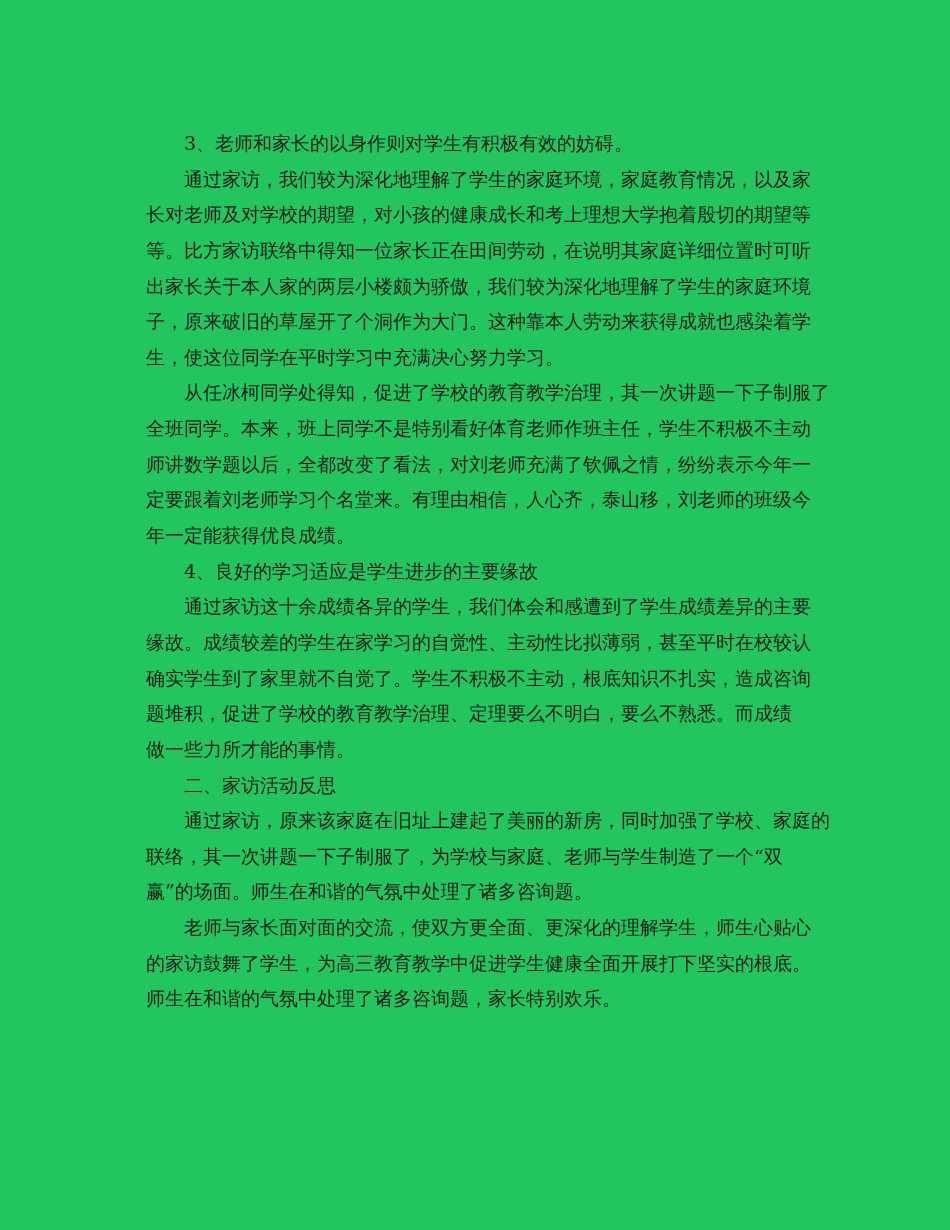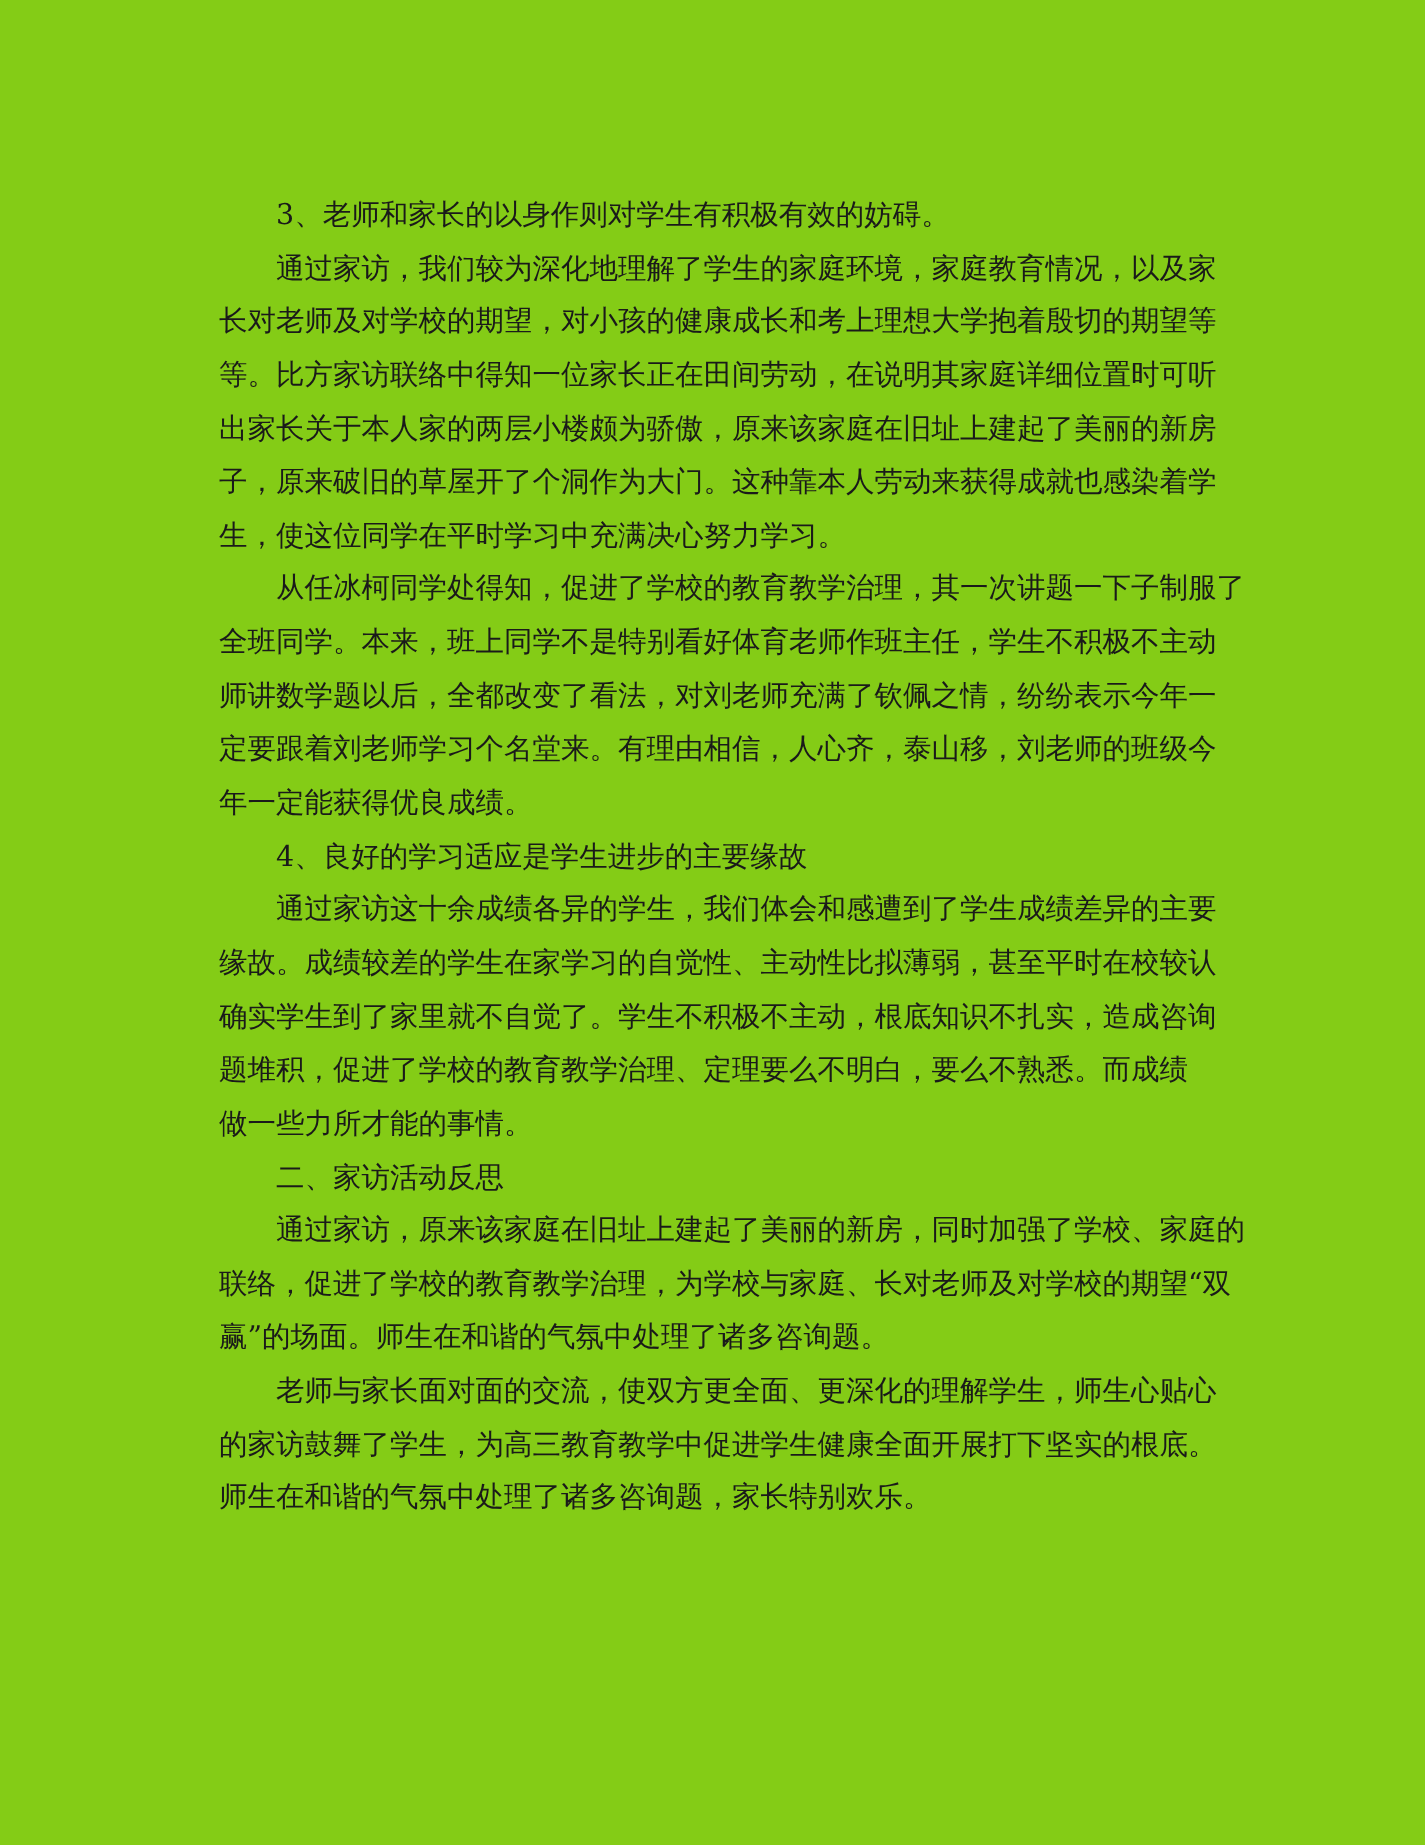--- a/index.html
+++ b/index.html
@@ -1,52 +1,52 @@
 <!DOCTYPE html>
 <html><head>
 <meta charset="utf-8">
 <style>
   html, body { margin: 0; padding: 0; background: #ffffff; }
   body { width: 950px; height: 1230px; position: relative; overflow: hidden; }
   .page {
-    position: absolute; left: 0; top: 0; width: 950px; height: 1230px; background: #84cc16;
+    position: absolute; left: 0; top: 0; width: 950px; height: 1230px; background: #22c55e;
   }
   .text-block {
     position: absolute; left: 146px; top: 126px; width: 660px;
     font-family: "DejaVu Serif", "Liberation Serif", serif;
     font-size: 19px; line-height: 35.65px; color: #1a1a1a;
     letter-spacing: 0px;
   }
   .line { white-space: nowrap; height: 35.65px; }
   .line.indent { padding-left: 38px; }
 </style>
 </head>
 <body>
 
 <div class="page">
   <div class="text-block" id="text-block">
       <div class="line indent">3、老师和家长的以身作则对学生有积极有效的妨碍。</div>
       <div class="line indent">通过家访，我们较为深化地理解了学生的家庭环境，家庭教育情况，以及家</div>
       <div class="line">长对老师及对学校的期望，对小孩的健康成长和考上理想大学抱着殷切的期望等</div>
       <div class="line">等。比方家访联络中得知一位家长正在田间劳动，在说明其家庭详细位置时可听</div>
-      <div class="line">出家长关于本人家的两层小楼颇为骄傲，原来该家庭在旧址上建起了美丽的新房</div>
+      <div class="line">出家长关于本人家的两层小楼颇为骄傲，我们较为深化地理解了学生的家庭环境</div>
       <div class="line">子，原来破旧的草屋开了个洞作为大门。这种靠本人劳动来获得成就也感染着学</div>
       <div class="line">生，使这位同学在平时学习中充满决心努力学习。</div>
       <div class="line indent">从任冰柯同学处得知，促进了学校的教育教学治理，其一次讲题一下子制服了</div>
       <div class="line">全班同学。本来，班上同学不是特别看好体育老师作班主任，学生不积极不主动</div>
       <div class="line">师讲数学题以后，全都改变了看法，对刘老师充满了钦佩之情，纷纷表示今年一</div>
       <div class="line">定要跟着刘老师学习个名堂来。有理由相信，人心齐，泰山移，刘老师的班级今</div>
       <div class="line">年一定能获得优良成绩。</div>
       <div class="line indent">4、良好的学习适应是学生进步的主要缘故</div>
       <div class="line indent">通过家访这十余成绩各异的学生，我们体会和感遭到了学生成绩差异的主要</div>
       <div class="line">缘故。成绩较差的学生在家学习的自觉性、主动性比拟薄弱，甚至平时在校较认</div>
       <div class="line">确实学生到了家里就不自觉了。学生不积极不主动，根底知识不扎实，造成咨询</div>
       <div class="line">题堆积，促进了学校的教育教学治理、定理要么不明白，要么不熟悉。而成绩</div>
       <div class="line">做一些力所才能的事情。</div>
       <div class="line indent">二、家访活动反思</div>
       <div class="line indent">通过家访，原来该家庭在旧址上建起了美丽的新房，同时加强了学校、家庭的</div>
-      <div class="line">联络，促进了学校的教育教学治理，为学校与家庭、长对老师及对学校的期望“双</div>
+      <div class="line">联络，其一次讲题一下子制服了，为学校与家庭、老师与学生制造了一个“双</div>
       <div class="line">赢”的场面。师生在和谐的气氛中处理了诸多咨询题。</div>
       <div class="line indent">老师与家长面对面的交流，使双方更全面、更深化的理解学生，师生心贴心</div>
       <div class="line">的家访鼓舞了学生，为高三教育教学中促进学生健康全面开展打下坚实的根底。</div>
       <div class="line">师生在和谐的气氛中处理了诸多咨询题，家长特别欢乐。</div>
     </div>
 </div>
 
 </body></html>

